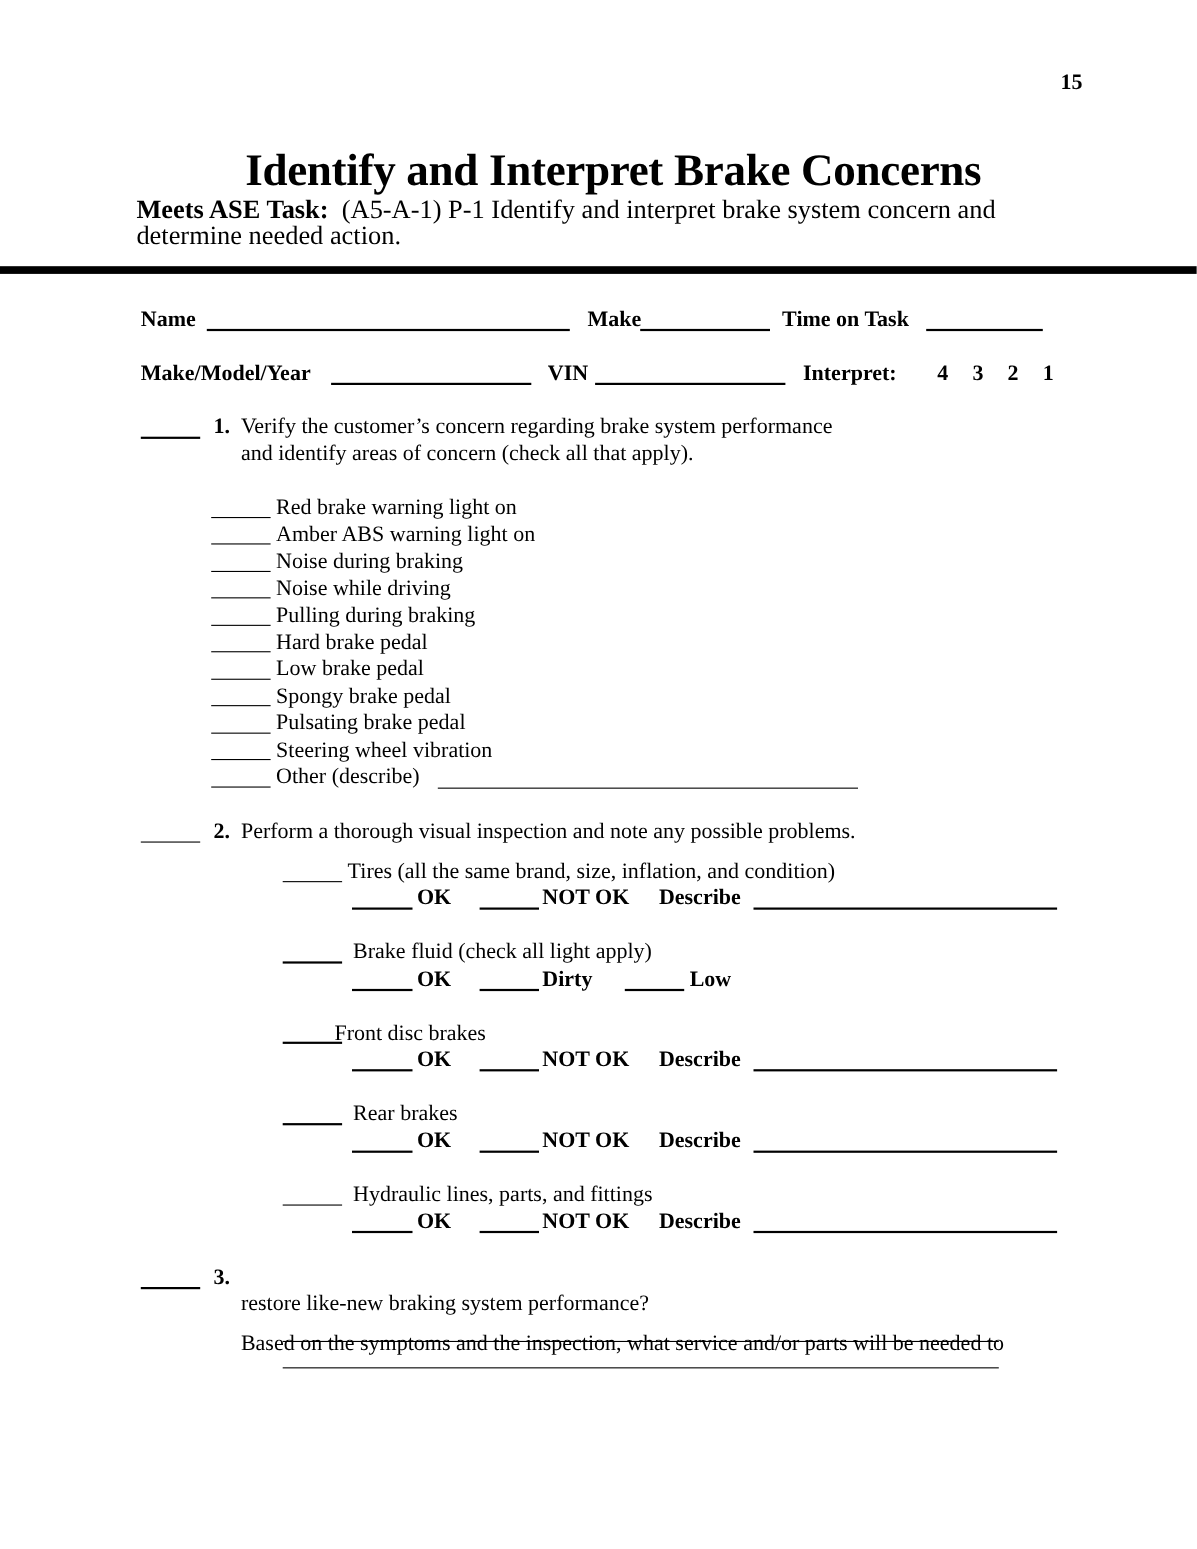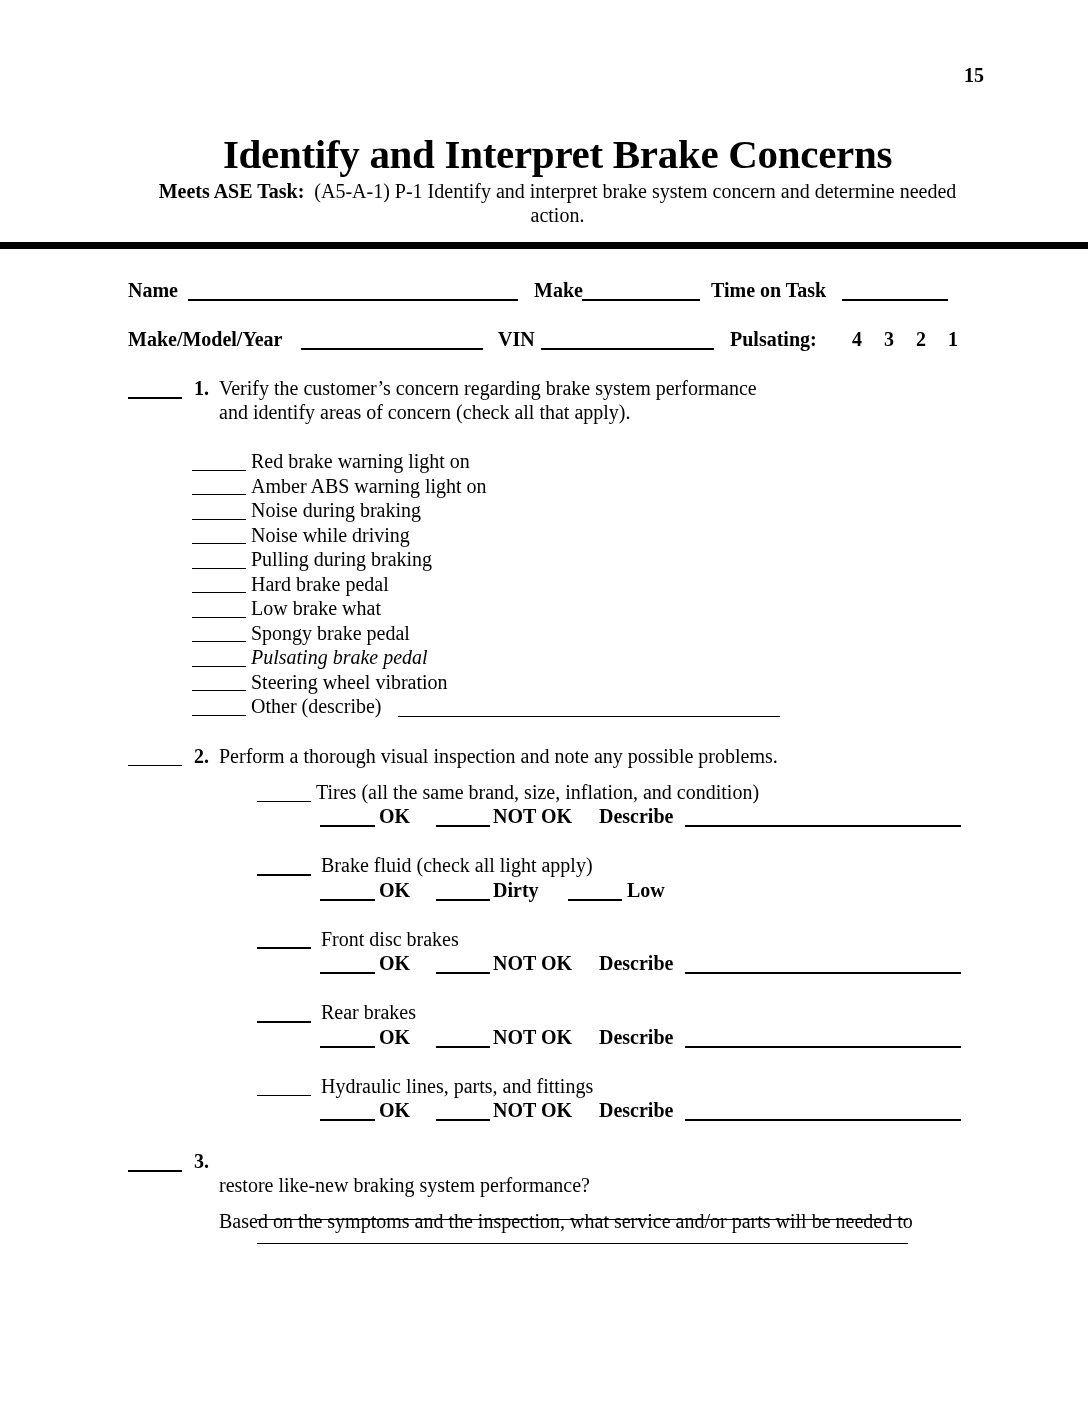--- a/index.html
+++ b/index.html
@@ -3,21 +3,21 @@
 <meta charset="utf-8">
 <style>
   html, body { margin: 0; padding: 0; background: #ffffff; }
   body {
     width: 1088px; height: 1408px; position: relative; overflow: hidden;
     font-family: "Liberation Serif", "DejaVu Serif", serif; color: #000;
   }
   .abs { position: absolute; white-space: nowrap; }
   .page-num { left: 964px; top: 64px; font-size: 20px; font-weight: bold; }
   .title { left: 0; width: 1115px; top: 130px; text-align: center; font-size: 41px; font-weight: bold; letter-spacing: -0.3px; }
-  .subtitle { left: 140px; width: 835px; top: 179px; text-align: center; font-size: 20px; line-height: 24px; white-space: normal; }
+  .subtitle { left: 124px; width: 835px; top: 179px; font-size: 24px; line-height: 24px; white-space: normal; }
   .subtitle b { font-weight: bold; }
   .rule { left: 0; top: 242px; width: 1088px; height: 7px; background: #000; }
   .t { font-size: 20px; line-height: 24px; }
   .b { font-weight: bold; }
   .line { position: absolute; height: 0; border-top: 1.3px solid #000; }
   .line.thick { border-top-width: 2px; }
 </style>
 </head>
 <body>
 
@@ -33,21 +33,21 @@
 <div class="line thick" style="left:188px; top:299px; width:330px;"></div>
 <div class="abs t b" style="left:534px; top:278px;">Make</div>
 <div class="line thick" style="left:582px; top:299px; width:118px;"></div>
 <div class="abs t b" style="left:711px; top:278px;">Time on Task</div>
 <div class="line thick" style="left:842px; top:299px; width:106px;"></div>
 
 <div class="abs t b" style="left:128px; top:327px;">Make/Model/Year</div>
 <div class="line thick" style="left:301px; top:348px; width:182px;"></div>
 <div class="abs t b" style="left:498px; top:327px;">VIN</div>
 <div class="line thick" style="left:541px; top:348px; width:173px;"></div>
-<div class="abs t b" style="left:730px; top:327px;">Pulsating:</div>
+<div class="abs t b" style="left:730px; top:327px;">Interpret:</div>
 <div class="abs t b" style="left:852px; top:327px;">4</div>
 <div class="abs t b" style="left:884px; top:327px;">3</div>
 <div class="abs t b" style="left:916px; top:327px;">2</div>
 <div class="abs t b" style="left:948px; top:327px;">1</div>
 
 <div class="line thick" style="left:128px; top:397px; width:54px;"></div>
 <div class="abs t b" style="left:194px; top:376px;">1.</div>
 <div class="abs t" style="left:219px; top:376px;">Verify the customer’s concern regarding brake system performance</div>
 <div class="abs t" style="left:219px; top:400px;">and identify areas of concern (check all that apply).</div>
 
@@ -58,25 +58,25 @@
   <div class="abs t" style="left:251px; top:474px;">Amber ABS warning light on</div>
   <div class="line" style="left:192px; top:519px; width:54px;"></div>
   <div class="abs t" style="left:251px; top:498px;text-align:center;">Noise during braking</div>
   <div class="line" style="left:192px; top:543px; width:54px;"></div>
   <div class="abs t" style="left:251px; top:523px;">Noise while driving</div>
   <div class="line" style="left:192px; top:568px; width:54px;"></div>
   <div class="abs t" style="left:251px; top:547px;text-align:center;">Pulling during braking</div>
   <div class="line" style="left:192px; top:592px; width:54px;"></div>
   <div class="abs t" style="left:251px; top:572px;">Hard brake pedal</div>
   <div class="line" style="left:192px; top:617px; width:54px;"></div>
-  <div class="abs t" style="left:251px; top:596px;">Low brake what</div>
+  <div class="abs t" style="left:251px; top:596px;">Low brake pedal</div>
   <div class="line" style="left:192px; top:641px; width:54px;"></div>
   <div class="abs t" style="left:251px; top:621px;">Spongy brake pedal</div>
   <div class="line" style="left:192px; top:666px; width:54px;"></div>
-  <div class="abs t" style="left:251px; top:645px;font-style:italic;">Pulsating brake pedal</div>
+  <div class="abs t" style="left:251px; top:645px;">Pulsating brake pedal</div>
   <div class="line" style="left:192px; top:690px; width:54px;"></div>
   <div class="abs t" style="left:251px; top:670px;">Steering wheel vibration</div>
   <div class="line" style="left:192px; top:715px; width:54px;"></div>
   <div class="abs t" style="left:251px; top:694px;">Other (describe)</div>
   <div class="line" style="left:398px; top:716px; width:382px;"></div>
 </div>
 
 <div class="line" style="left:128px; top:765px; width:54px;"></div>
 <div class="abs t b" style="left:194px; top:744px;">2.</div>
 <div class="abs t" style="left:219px; top:744px;">Perform a thorough visual inspection and note any possible problems.</div>
@@ -93,21 +93,21 @@
 <div class="line thick" style="left:257px; top:874px; width:54px;"></div>
 <div class="abs t" style="left:321px; top:853px;">Brake fluid (check all light apply)</div>
 <div class="line thick" style="left:320px; top:899px; width:55px;"></div>
 <div class="abs t b" style="left:379px; top:878px;">OK</div>
 <div class="line thick" style="left:436px; top:899px; width:54px;"></div>
 <div class="abs t b" style="left:493px; top:878px;">Dirty</div>
 <div class="line thick" style="left:568px; top:899px; width:54px;"></div>
 <div class="abs t b" style="left:627px; top:878px;">Low</div>
 
 <div class="line thick" style="left:257px; top:947px; width:54px;"></div>
-<div class="abs t" style="left:321px; top:927px;">Front disc brakes</div>
+<div class="abs t" style="left:304px; top:927px;">Front disc brakes</div>
 <div class="line thick" style="left:320px; top:972px; width:55px;"></div>
 <div class="abs t b" style="left:379px; top:951px;">OK</div>
 <div class="line thick" style="left:436px; top:972px; width:54px;"></div>
 <div class="abs t b" style="left:493px; top:951px;">NOT OK</div>
 <div class="abs t b" style="left:599px; top:951px;">Describe</div>
 <div class="line thick" style="left:685px; top:972px; width:276px;"></div>
 
 <div class="line thick" style="left:257px; top:1021px; width:54px;"></div>
 <div class="abs t" style="left:321px; top:1000px;">Rear brakes</div>
 <div class="line thick" style="left:320px; top:1046px; width:55px;"></div>

